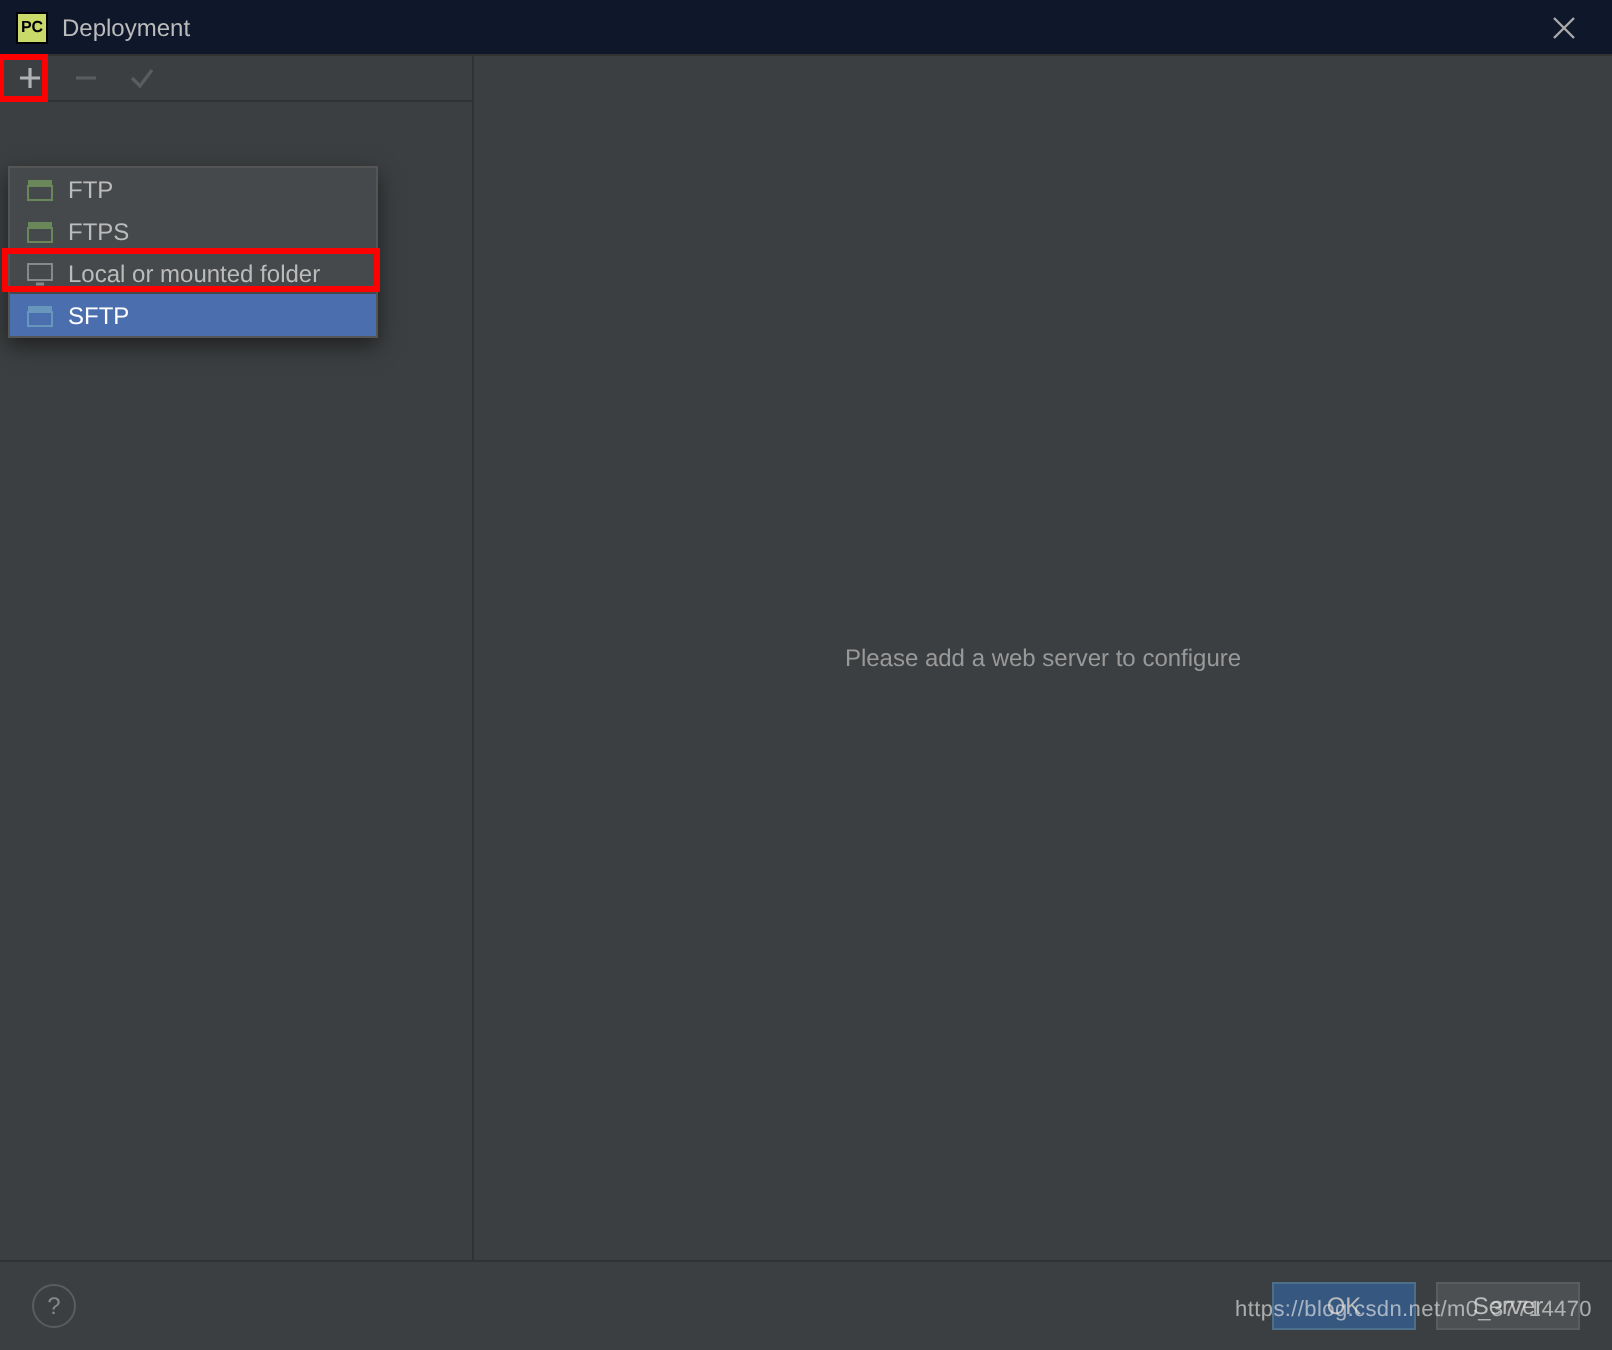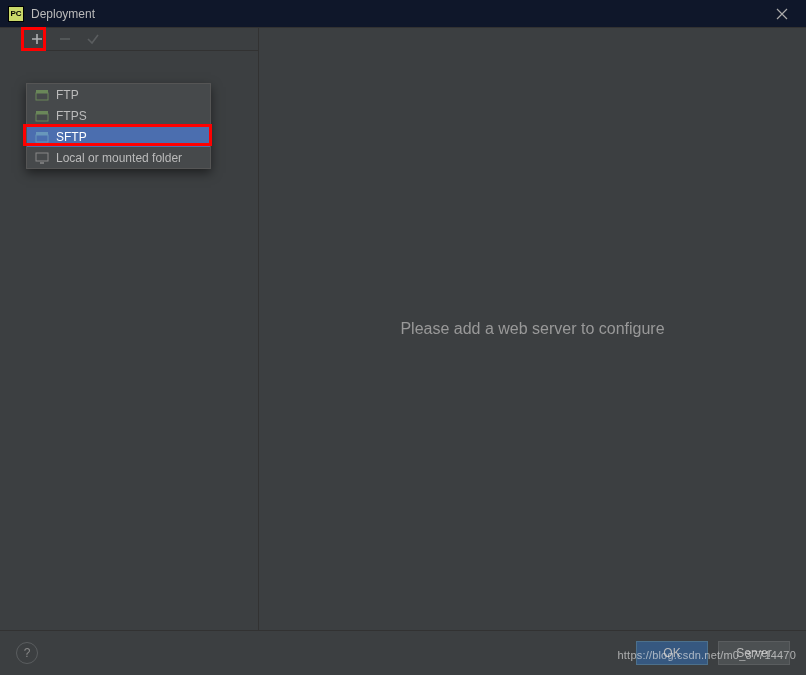--- a/index.html
+++ b/index.html
@@ -53,21 +53,20 @@
       display: flex;
       align-items: center;
       justify-content: center;
       cursor: pointer;
     }
     .close-btn svg { width: 12px; height: 12px; }
 
     .content {
       display: flex;
       height: 602px;
-      padding-left: 22px;
     }
 
     .sidebar {
       width: 237px;
       background: #3c3f41;
       border-right: 1px solid #323232;
       display: flex;
       flex-direction: column;
       position: relative;
     }
@@ -158,21 +157,21 @@
     }
 
     .main-panel {
       flex: 1;
       background: #3c3f41;
       display: flex;
       align-items: center;
       justify-content: center;
     }
     .main-msg {
-      font-size: 16px;
+      font-size: 12px;
       color: #999;
     }
 
     .footer {
       height: 45px;
       border-top: 1px solid #323232;
       display: flex;
       align-items: center;
       justify-content: space-between;
       padding: 0 16px;
@@ -267,38 +266,38 @@
       </div>
       <div class="dropdown-item">
         <span class="dd-icon">
             <svg width="14" height="12">
               <rect x="1" y="4" width="12" height="7" fill="none" stroke="#6a8759"></rect>
               <rect x="1" y="1" width="12" height="3" fill="#6a8759"></rect>
             </svg>
           </span>
         <span>FTPS</span>
       </div>
+      <div class="dropdown-item">
+        <span class="dd-icon">
+            <svg width="14" height="12">
+              <rect x="1" y="1" width="12" height="8" fill="none" stroke="#888"></rect>
+              <path d="M5 11 H9" stroke="#888" stroke-width="1.5"></path>
+            </svg>
+          </span>
+        <span>Local or mounted folder</span>
+      </div>
       <div class="dropdown-item selected">
         <span class="dd-icon">
             <svg width="14" height="12">
               <rect x="1" y="4" width="12" height="7" fill="none" stroke="#6897bb"></rect>
               <rect x="1" y="1" width="12" height="3" fill="#6897bb"></rect>
             </svg>
           </span>
         <span>SFTP</span>
       </div>
-      <div class="dropdown-item">
-        <span class="dd-icon">
-            <svg width="14" height="12">
-              <rect x="1" y="1" width="12" height="8" fill="none" stroke="#888"></rect>
-              <path d="M5 11 H9" stroke="#888" stroke-width="1.5"></path>
-            </svg>
-          </span>
-        <span>Local or mounted folder</span>
-      </div>
     </div>
     <div class="sftp-highlight"></div>
 
   </div>
 
   <div class="main-panel">
     <div class="main-msg">Please add a web server to configure</div>
   </div>
 </div>
 

